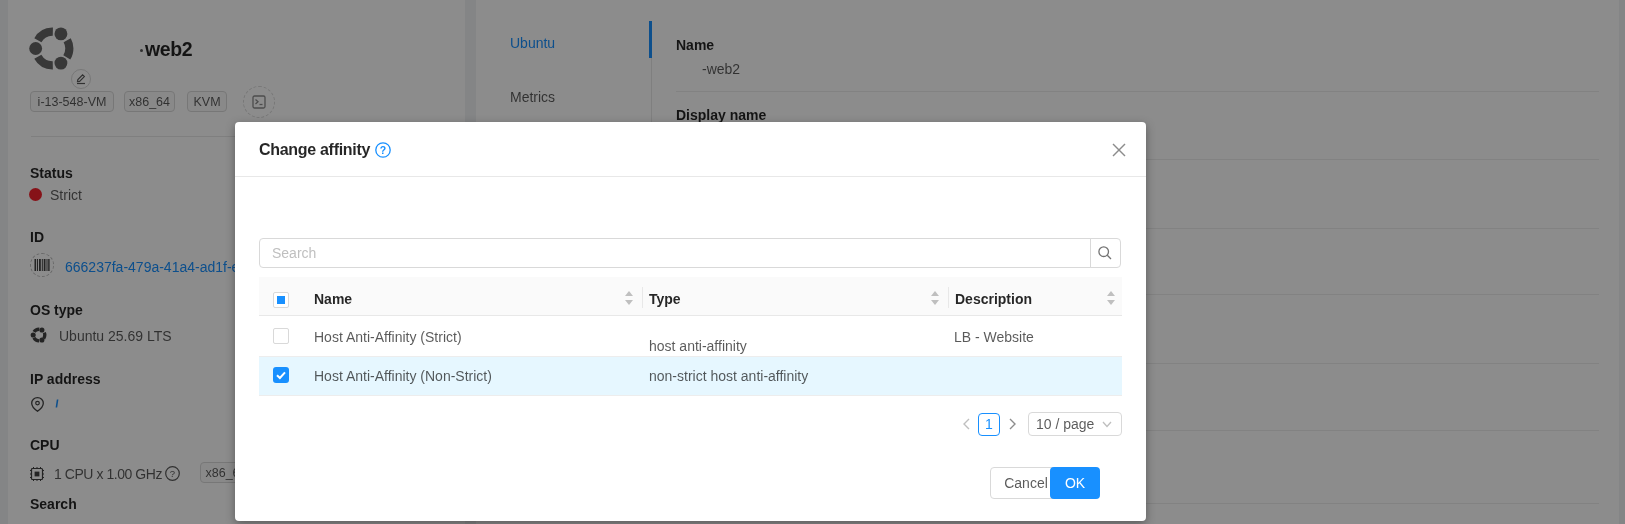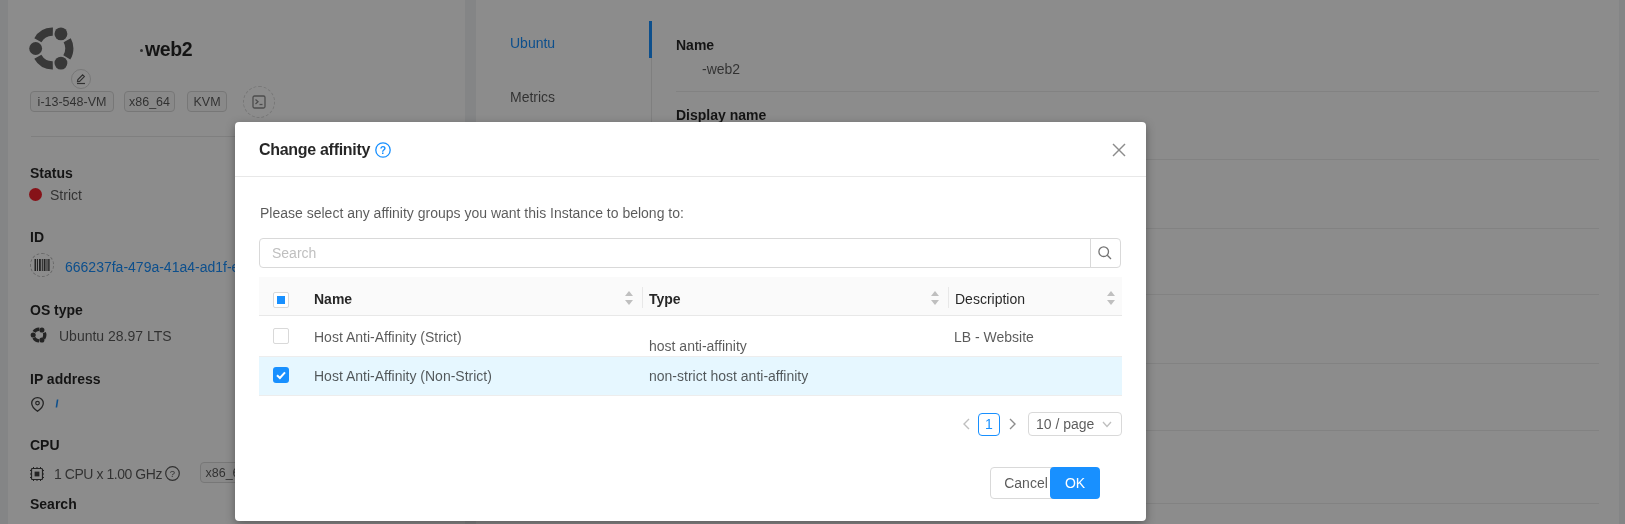--- a/index.html
+++ b/index.html
@@ -83,21 +83,21 @@
   <svg class="abs" style="left:30px; top:326px;" width="18" height="18" viewBox="0 0 48 48">
     <g fill="none" stroke="#434343" stroke-width="9">
       <circle cx="24" cy="24" r="15.5" stroke-dasharray="16.2 16.2" transform="rotate(89 24 24)"></circle>
     </g>
     <g fill="#434343">
       <circle cx="31.75" cy="37.42" r="6.8"></circle>
       <circle cx="8.5" cy="24" r="6.8"></circle>
       <circle cx="31.75" cy="10.58" r="6.8"></circle>
     </g>
   </svg>
-  <div class="val" style="left:59px; top:329px;">Ubuntu 28.97 LTS</div>
+  <div class="val" style="left:59px; top:329px;">Ubuntu 25.69 LTS</div>
 
   <div class="lbl" style="left:30px; top:371.5px;">IP address</div>
   <svg class="abs" style="left:31px; top:397px;" width="13" height="15" viewBox="0 0 13 15">
     <path d="M6.5 0.7 C3.2 0.7 0.7 3.2 0.7 6.3 C0.7 10.2 6.5 14.3 6.5 14.3 C6.5 14.3 12.3 10.2 12.3 6.3 C12.3 3.2 9.8 0.7 6.5 0.7 Z" fill="none" stroke="#434343" stroke-width="1.3"></path>
     <circle cx="6.5" cy="6.1" r="1.8" fill="none" stroke="#434343" stroke-width="1.2"></circle>
   </svg>
   <svg class="abs" style="left:54px; top:399px;" width="6" height="9" viewBox="0 0 6 9">
       <line x1="3.6" y1="0.5" x2="2.4" y2="8.5" stroke="#1890ff" stroke-width="1.6"></line>
     </svg>
 
@@ -156,37 +156,36 @@
       <text x="8" y="11.6" font-size="10.5" font-weight="bold" text-anchor="middle" fill="#1890ff" font-family="Liberation Sans">?</text>
     </svg>
     <svg class="abs" style="left:877px; top:21px;" width="14" height="14" viewBox="0 0 14 14">
       <g stroke="#8c8c8c" stroke-width="1.4">
         <line x1="1" y1="1" x2="13" y2="13"></line>
         <line x1="13" y1="1" x2="1" y2="13"></line>
       </g>
     </svg>
     <div class="hdiv" style="left:0; top:54px; width:911px;"></div>
 
-    <div class="abs" style="left:25px; top:83.5px; font-size:14px; color:rgba(0,0,0,0.65); line-height:14px;">Please select any affinity groups you want this Instance to belong to:</div>
 
     <div class="abs" style="left:24px; top:116px; width:832px; height:30px; border:1px solid #d9d9d9; border-radius:4px 0 0 4px;"></div>
     <div class="abs" style="left:37px; top:124px; font-size:14px; color:#bfbfbf; line-height:14px;">Search</div>
     <div class="abs" style="left:855px; top:116px; width:31px; height:30px; border:1px solid #d9d9d9; border-radius:0 4px 4px 0;"></div>
     <svg class="abs" style="left:862px; top:123px;" width="16" height="16" viewBox="0 0 16 16">
       <circle cx="6.7" cy="6.7" r="4.8" fill="none" stroke="#737373" stroke-width="1.3"></circle>
       <line x1="10.3" y1="10.3" x2="14" y2="14" stroke="#737373" stroke-width="1.3"></line>
     </svg>
 
     <div class="abs" style="left:24px; top:155px; width:863px; height:39px; background:#fafafa; border-bottom:1px solid #e8e8e8;"></div>
     <div class="cb" style="left:38px; top:170px;">
         <div style="position:absolute; left:3px; top:3px; width:8px; height:8px; background:#1890ff;"></div>
       </div>
     <div class="abs" style="left:79px; top:170px; font-size:14px; font-weight:bold; color:rgba(0,0,0,0.85); line-height:15px;">Name</div>
     <div class="abs" style="left:414px; top:170px; font-size:14px; font-weight:bold; color:rgba(0,0,0,0.85); line-height:15px;">Type</div>
-    <div class="abs" style="left:720px; top:170px; font-size:14px; font-weight:normal; color:rgba(0,0,0,0.85); line-height:15px;">Description</div>
+    <div class="abs" style="left:720px; top:170px; font-size:14px; font-weight:bold; color:rgba(0,0,0,0.85); line-height:15px;">Description</div>
     <svg class="sorter" style="left:389px; top:169px;" viewBox="0 0 10 14">
         <path d="M5 0 L9 5 H1 Z" fill="#bfbfbf"></path>
         <path d="M5 14 L1 9 H9 Z" fill="#bfbfbf"></path>
       </svg>
     <svg class="sorter" style="left:695px; top:169px;" viewBox="0 0 10 14">
         <path d="M5 0 L9 5 H1 Z" fill="#bfbfbf"></path>
         <path d="M5 14 L1 9 H9 Z" fill="#bfbfbf"></path>
       </svg>
     <svg class="sorter" style="left:871px; top:169px;" viewBox="0 0 10 14">
         <path d="M5 0 L9 5 H1 Z" fill="#bfbfbf"></path>

